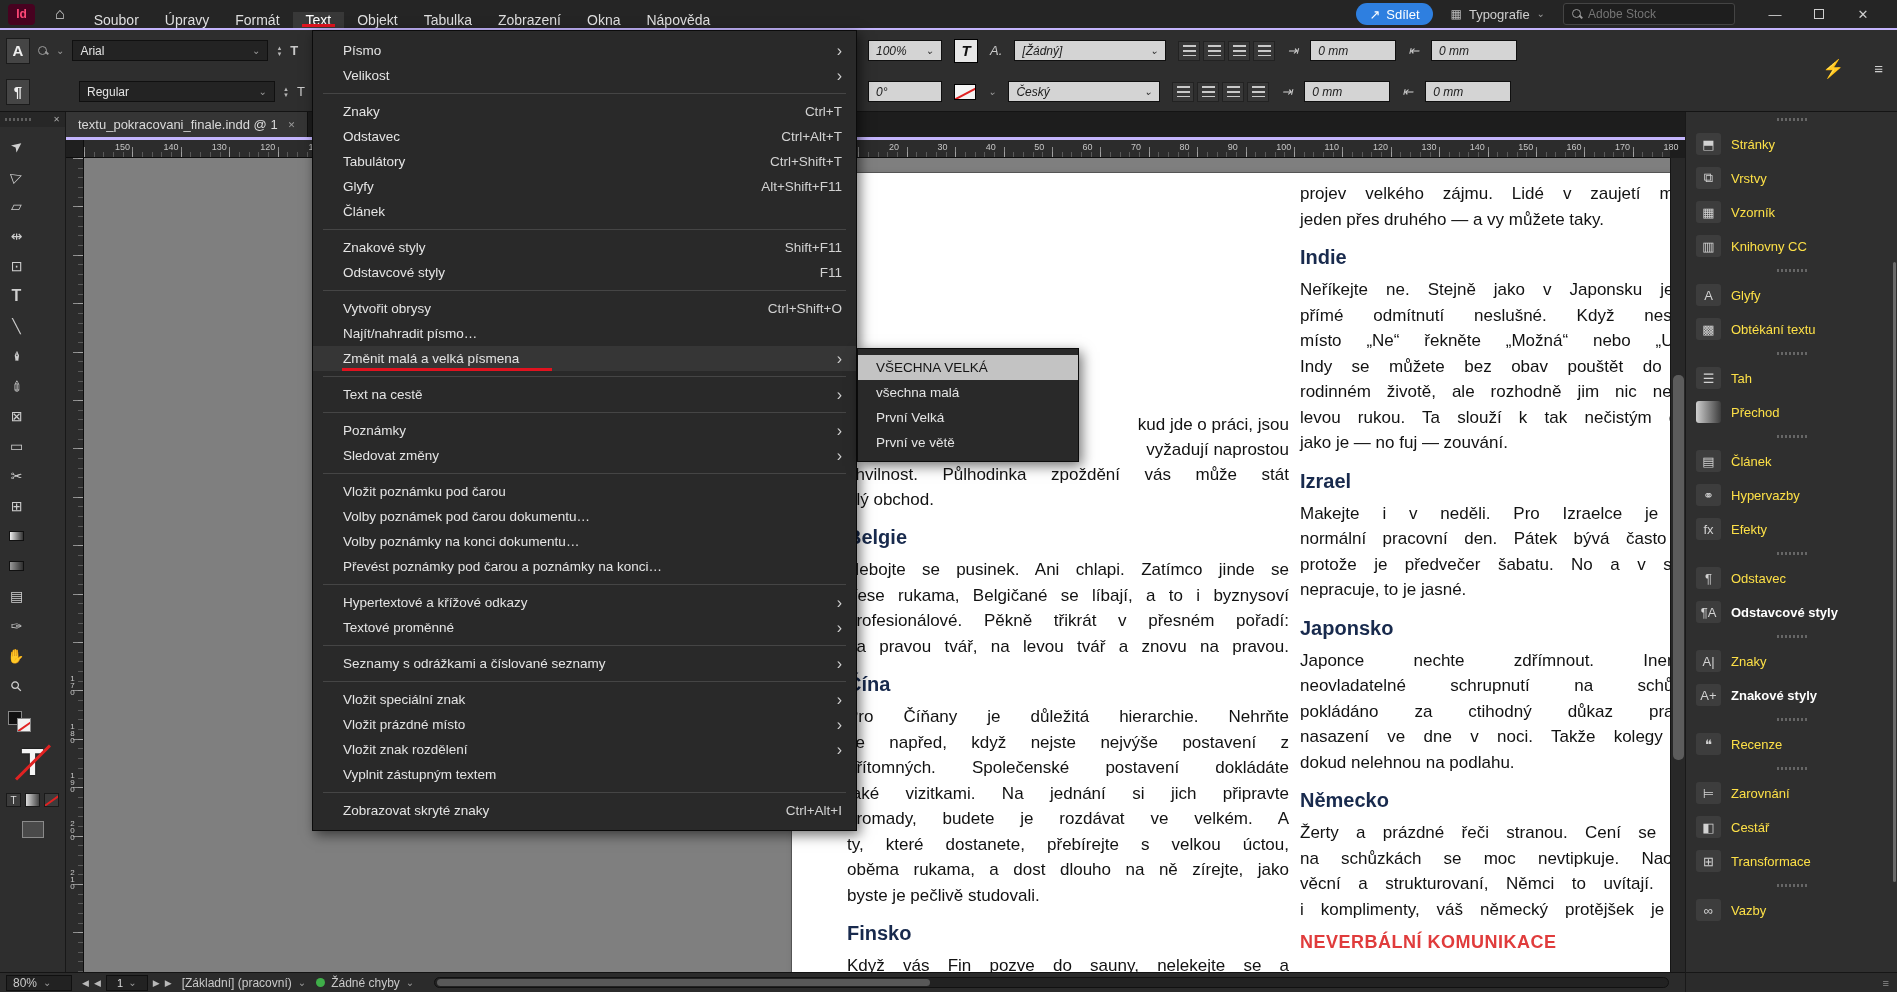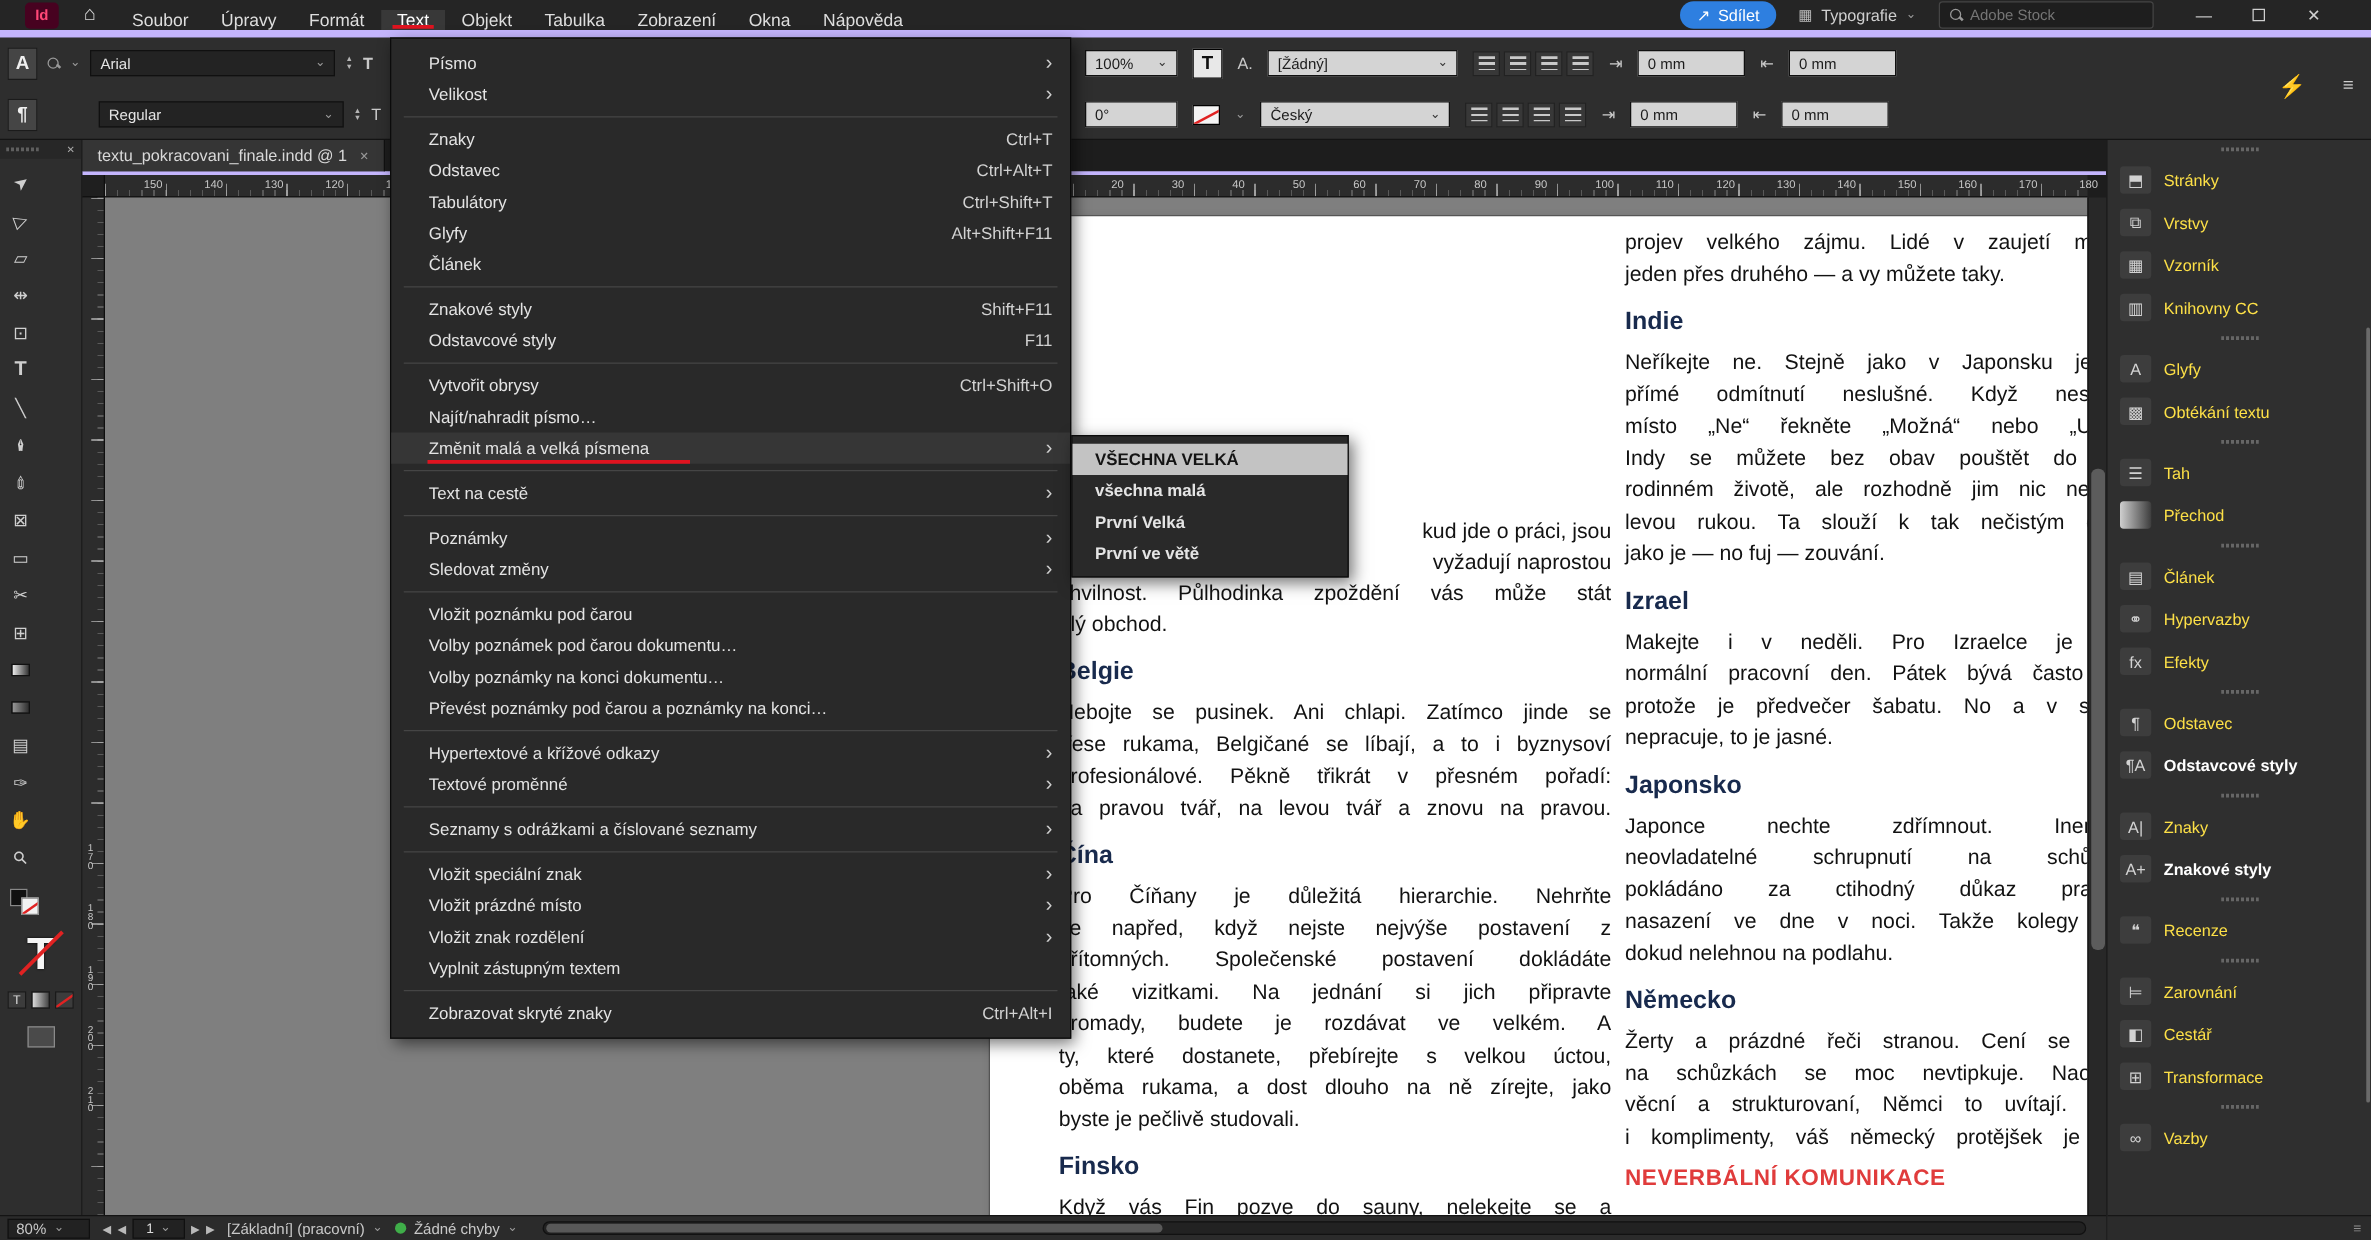--- a/index.html
+++ b/index.html
@@ -4,22 +4,22 @@
 <style>
   * { margin:0; padding:0; box-sizing:border-box; }
   html,body { background:#191919; }
   .app {
     position:relative; width:1897px; height:992px; overflow:hidden;
     background:#262626; font-family:"Liberation Sans", sans-serif;
     -webkit-font-smoothing:antialiased; color:#ddd;
   }
   
   .menubar { position:absolute; left:0; top:0; width:100%; height:30px;
-    background:#252525; border-bottom:6px solid #c4b5fd;
-    display:flex; align-items:center; padding:0 20px; z-index:40;}
+    background:#252525; border-bottom:2px solid #c4b5fd;
+    display:flex; align-items:center; padding:0 8px; z-index:40;}
   .app-logo { width:27px; height:21px; border-radius:4px; background:#470220;
     color:#ff4777; font-weight:bold; font-size:12px; display:flex; align-items:center;
     justify-content:center; margin-right:10px; }
   .home-btn { font-size:16px; color:#d5d5d5; padding:0 10px; cursor:default;}
   .menubar-items { display:flex; height:100%; align-items:flex-end; margin-left:6px;}
   .menu-item { display:flex; align-items:center; padding:0 13px; font-size:14px;
     color:#dedede; position:relative; }
   .menu-item.active { background:#383838; color:#fff; }
   .annot-underline { position:absolute; left:9px; right:9px; bottom:1px; height:3px;
     background:var(--annot); }
@@ -54,21 +54,21 @@
     justify-content:center; }
   .field, .dfield { height:21px; border:1px solid #101010; font-size:12px;
     display:flex; align-items:center; padding:0 7px; gap:6px; }
   .field  { background:#d4d4d4; color:#1b1b1b; }
   .field .chev { color:#333; margin-left:auto; }
   .dfield { background:#232323; color:#e4e4e4; }
   .dfield .chev { margin-left:auto; }
   .stepper { display:flex; flex-direction:column; justify-content:center;
     font-size:6px; color:#b5b5b5; line-height:6px; }
   .cp-icon { color:#c9c9c9; font-size:13px; }
-  .cp-right { position:absolute; left:862px; top:0; right:86px; height:82px; }
+  .cp-right { position:absolute; left:862px; top:0; right:86px; height:82px;font-style:italic; }
   .t-tile { width:24px; height:24px; background:#e8e8e8; color:#111; font-weight:bold;
     display:flex; align-items:center; justify-content:center; border:1px solid #000;
     font-size:15px; }
   .swatch-none { width:22px; height:16px; background:#f4f4f4; border:1px solid #000;
     position:relative; overflow:hidden;}
   .swatch-none::after{ content:""; position:absolute; left:-4px; top:6px; width:36px;
     height:2px; background:#e02222; transform:rotate(-28deg); }
   .align-group { display:flex; gap:3px; }
   .align-btn { width:22px; height:20px; background:#383838; border:1px solid #222;
     display:flex; align-items:center; justify-content:center; }
@@ -174,21 +174,21 @@
   .menu-row.annotated { background:#363636; }
   .menu-row .mshort { margin-left:auto; color:#d2d2d2; }
   .menu-row .marrow { margin-left:auto; color:#cfcfcf; font-size:16px; line-height:1; }
   .menu-sep { height:1px; background:#454545; margin:5px 10px; }
   .annot-underline2 { position:absolute; left:29px; top:22px; width:210px; height:3px;
     background:var(--annot); }
   .submenu-panel { position:absolute; left:857px; top:348px; width:222px; background:#292929;
     border:1px solid #0b0b0b; box-shadow:3px 4px 12px rgba(0,0,0,.55); padding:6px 0;
     z-index:51; }
   .submenu-row { height:25px; display:flex; align-items:center; padding:0 18px;
-    font-size:13.5px; color:#e4e4e4;font-weight:bold; }
+    font-size:13.5px; color:#e4e4e4; }
   .submenu-row.selected { background:#c3c3c3; color:#141414; }
   
   .dock { position:absolute; top:112px; right:0; width:212px; bottom:0; background:#2f2f2f;
     border-left:1px solid #191919; }
   .dock-grip { height:15px; display:flex; align-items:center; justify-content:center; }
   .dock-grip .dots { width:30px; height:3px;
     background:repeating-linear-gradient(to right,#666 0 2px,transparent 2px 4px); }
   .dock-item { height:34px; display:flex; align-items:center; padding:0 10px; gap:10px; }
   .dock-icon { width:25px; height:22px; background:#3d3d3d; border-radius:3px; color:#d2d2d2;
     font-size:13px; display:flex; align-items:center; justify-content:center; flex:0 0 auto;}

